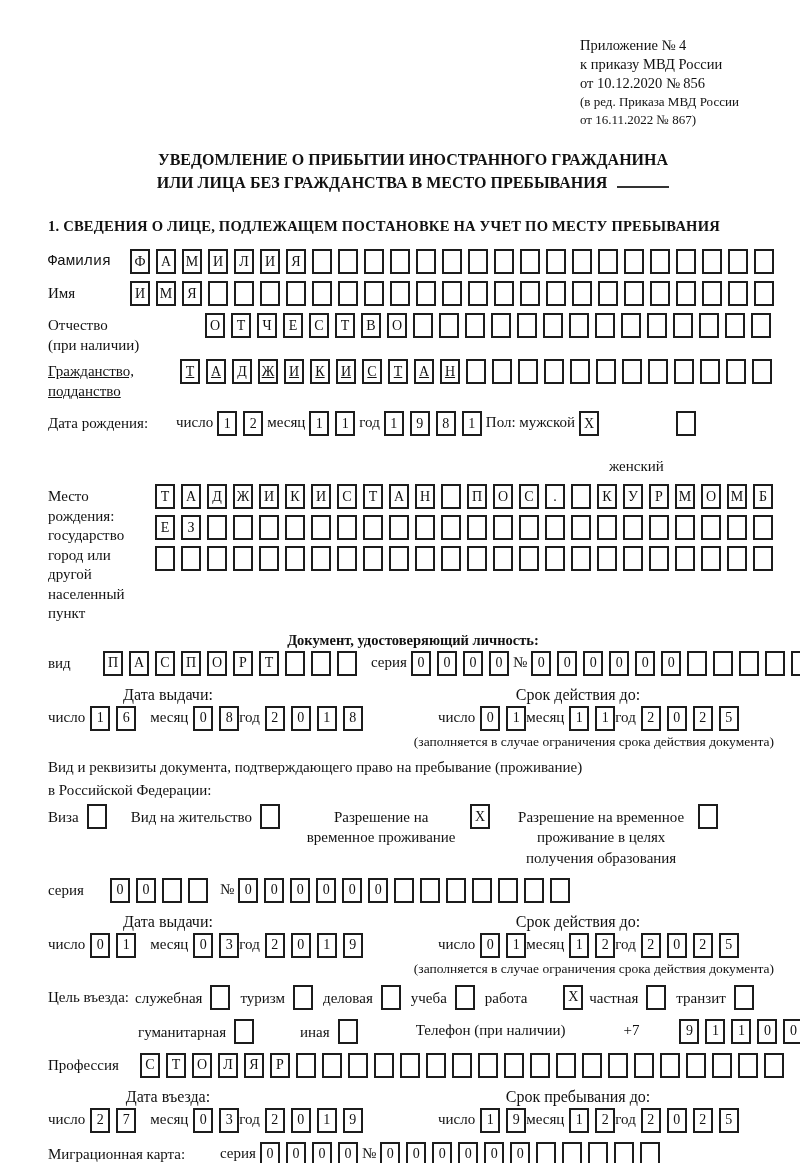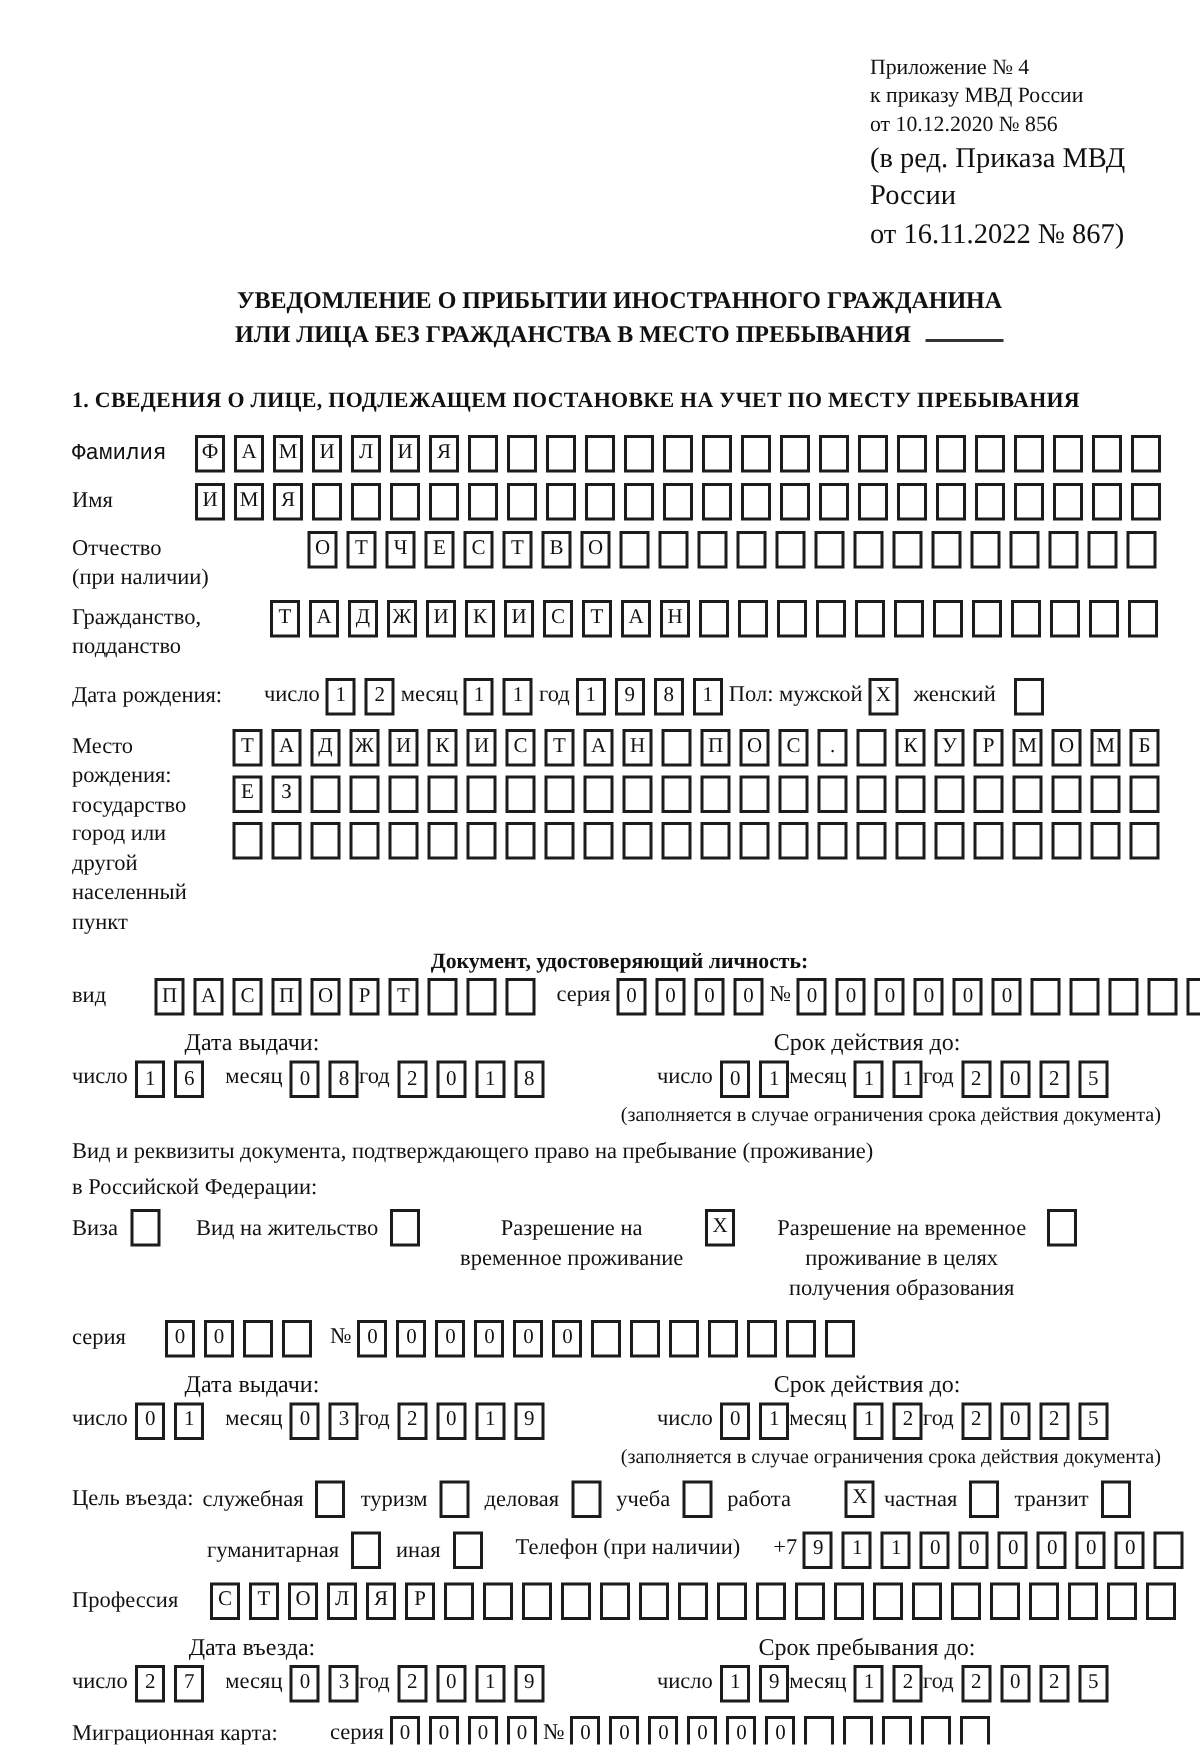--- a/index.html
+++ b/index.html
@@ -1,21 +1,21 @@
 <!DOCTYPE html>
 <html lang="ru"><head>
 <meta charset="utf-8">
 <style>
   html,body{margin:0;padding:0;background:#fff;}
   body{width:800px;height:1163px;font-family:"Liberation Serif","DejaVu Serif",serif;color:#111;}
   .page{box-sizing:border-box;width:800px;height:1163px;padding:36px 22px 0 48px;overflow:hidden;}
 
   
   .apx{margin-left:532px;font-size:14.5px;line-height:1.32;}
-  .apx .small{font-size:19px;}
+  .apx .small{font-size:13px;}
   .forma{font-weight:bold;font-size:16px;text-align:right;margin:16px 36px 0 0;letter-spacing:.5px;}
 
   
   .title{margin-top:20px;text-align:center;font-weight:bold;font-size:16px;line-height:1.45;}
   .blank-line{display:inline-block;width:52px;border-bottom:2px solid #333;margin-left:10px;vertical-align:baseline;}
   .sec-head{margin-top:24px;font-weight:bold;font-size:14.6px;letter-spacing:.2px;}
 
   
   .frow{display:flex;align-items:flex-start;margin-top:7px;font-size:15px;}
   .flabel{flex:none;line-height:1.3;padding-top:3px;}
@@ -152,21 +152,21 @@
         <span class="cell"></span>
         <span class="cell"></span>
         <span class="cell"></span>
         <span class="cell"></span>
         <span class="cell"></span>
         <span class="cell"></span>
         <span class="cell"></span>
       </div>
   </div>
 
-  <div class="frow" style="margin-top:4px;">
+  <div class="frow" style="margin-top:4px;text-decoration:underline;">
     <div class="flabel" style="width:132px;">
       <div>Гражданство,</div>
       <div>подданство</div>
     </div>
     <div class="cells">
         <span class="cell">Т</span>
         <span class="cell">А</span>
         <span class="cell">Д</span>
         <span class="cell">Ж</span>
         <span class="cell">И</span>
@@ -207,21 +207,21 @@
     <div class="cells">
         <span class="cell">1</span>
         <span class="cell">9</span>
         <span class="cell">8</span>
         <span class="cell">1</span>
       </div>
     <span class="lbl">Пол: мужской</span>
     <div class="cells">
         <span class="cell">X</span>
       </div>
-    <span class="lbl" style="padding-left:10px;">женский</span>
+    <span class="lbl" style="padding-left:10px;margin-top:44px;">женский</span>
     <div class="cells" style="margin-left:8px;">
         <span class="cell"></span>
       </div>
   </div>
 
   <div class="frow" style="margin-top:9px;">
     <div class="flabel" style="width:107px;">
       <div>Место рождения:</div>
       <div>государство</div>
       <div>город или другой</div>
@@ -541,21 +541,21 @@
         </div>
       </div>
     <div class="opt" style="margin-right:0;">
         <span class="olabel">транзит</span>
         <div class="cells">
           <span class="cell"></span>
         </div>
       </div>
   </div>
 
-  <div class="frow" style="margin-top:9px;padding-left:90px;">
+  <div class="frow" style="margin-top:9px;padding-left:90px;gap:36px;">
     <div class="opt">
         <span class="olabel">гуманитарная</span>
         <div class="cells">
           <span class="cell"></span>
         </div>
       </div>
     <div class="opt">
         <span class="olabel">иная</span>
         <div class="cells">
           <span class="cell"></span>

